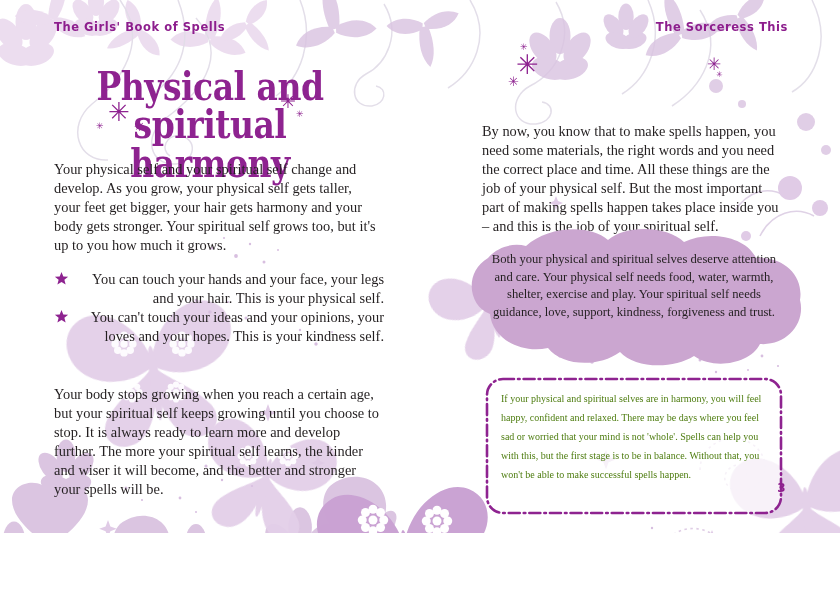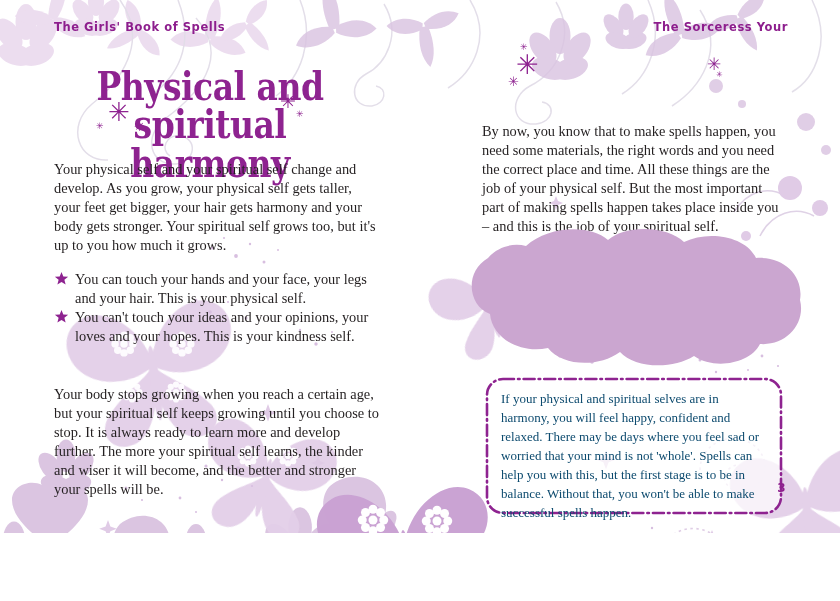--- a/index.html
+++ b/index.html
@@ -96,20 +96,21 @@
 
   
   .bullet-list {
     position: absolute;
     left: 54px;
     top: 270px;
     width: 330px;
     font-size: 14.4px;
     line-height: 19.1px;
     color: #231f20;
+    text-align: right;
   }
   .bullet-item {
     position: relative;
     padding-left: 21px;
     margin-bottom: 0px;
   }
   .bullet-star {
     position: absolute;
     left: 0;
     top: 1px;
@@ -153,22 +154,22 @@
   }
   .dashed-box .box-border {
     position: absolute;
     inset: 0;
   }
   .dashed-box-text {
     position: absolute;
     left: 17px;
     top: 13px;
     width: 268px;
-    color: #0c4a6e;
-    font-size: 13px;
+    color: #4d7c0f;
+    font-size: 10px;
     line-height: 19px;
   }
 
   
   .folio {
     position: absolute;
     bottom: 38px;
     font-family: "DejaVu Sans", "Liberation Sans", sans-serif;
     font-weight: bold;
     font-size: 12px;
@@ -412,21 +413,21 @@
 
     <div class="body-text left-para-2">
       <p>Your body stops growing when you reach a certain age, but your spiritual self keeps growing until you choose to stop. It is always ready to learn more and develop further. The more your spiritual self learns, the kinder and wiser it will become, and the better and stronger your spells will be.</p>
     </div>
 
     <div class="folio folio-left">14</div>
   </div>
 
   <div class="page-half page-right">
 
-    <div class="running-head running-head-right">The Sorceress Your</div>
+    <div class="running-head running-head-right">The Sorceress This</div>
 
   </div>
 
   <div class="sparkle" style="left:516px; top:52px; font-size:27px; z-index:6;">✳</div>
   <div class="sparkle" style="left:508px; top:75px; font-size:13px; z-index:6;">✳</div>
   <div class="sparkle" style="left:520px; top:43px; font-size:9px; z-index:6;">✳</div>
   <div class="sparkle" style="left:707px; top:56px; font-size:17px; z-index:6;">✳</div>
   <div class="sparkle" style="left:716px; top:71px; font-size:8px; z-index:6;">✳</div>
 
   <div class="body-text right-para-1" style="z-index:6;">
@@ -442,20 +443,21 @@
         C246,2 284,8 294,30
         C322,28 342,48 338,72
         C344,96 324,118 298,116
         C288,136 252,142 232,128
         C210,142 172,140 158,124
         C136,140 100,138 86,120
         C58,126 30,110 28,86
         C6,78 2,44 26,30
         C34,20 50,14 64,18 Z"></path>
     </svg>
+    <div class="cloud-text">Both your physical and spiritual selves deserve attention and care. Your physical self needs food, water, warmth, shelter, exercise and play. Your spiritual self needs guidance, love, support, kindness, forgiveness and trust.</div>
   </div>
 
   <div class="dashed-box" style="z-index:6;">
     <svg class="box-border" viewBox="0 0 300 140" xmlns="http://www.w3.org/2000/svg">
       <rect x="3" y="3" width="294" height="134" rx="16" ry="16" fill="#ffffff" fill-opacity="0.72" stroke="#8e2390" stroke-width="2.6" stroke-dasharray="11 4 1.6 4" stroke-linecap="round"></rect>
     </svg>
     <div class="dashed-box-text">If your physical and spiritual selves are in harmony, you will feel happy, confident and relaxed. There may be days where you feel sad or worried that your mind is not 'whole'. Spells can help you with this, but the first stage is to be in balance. Without that, you won't be able to make successful spells happen.</div>
   </div>
 
   <div class="folio folio-right">3</div>

